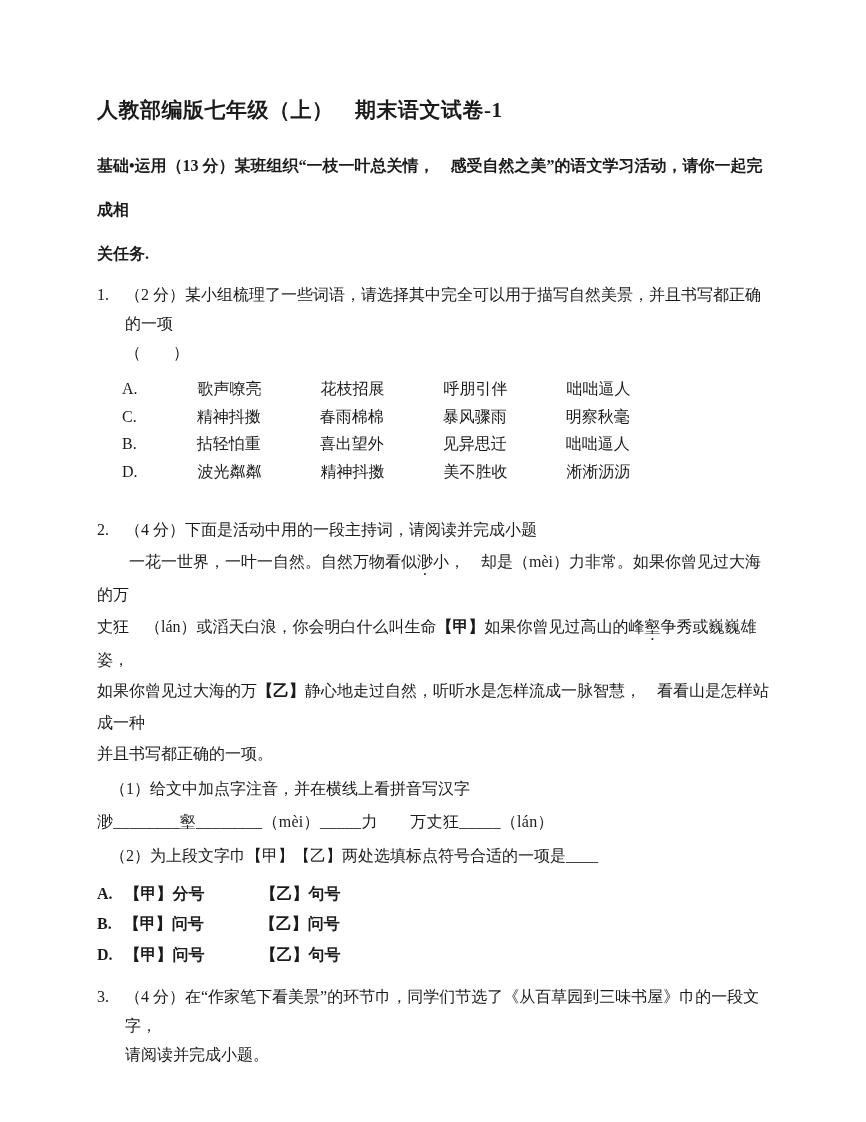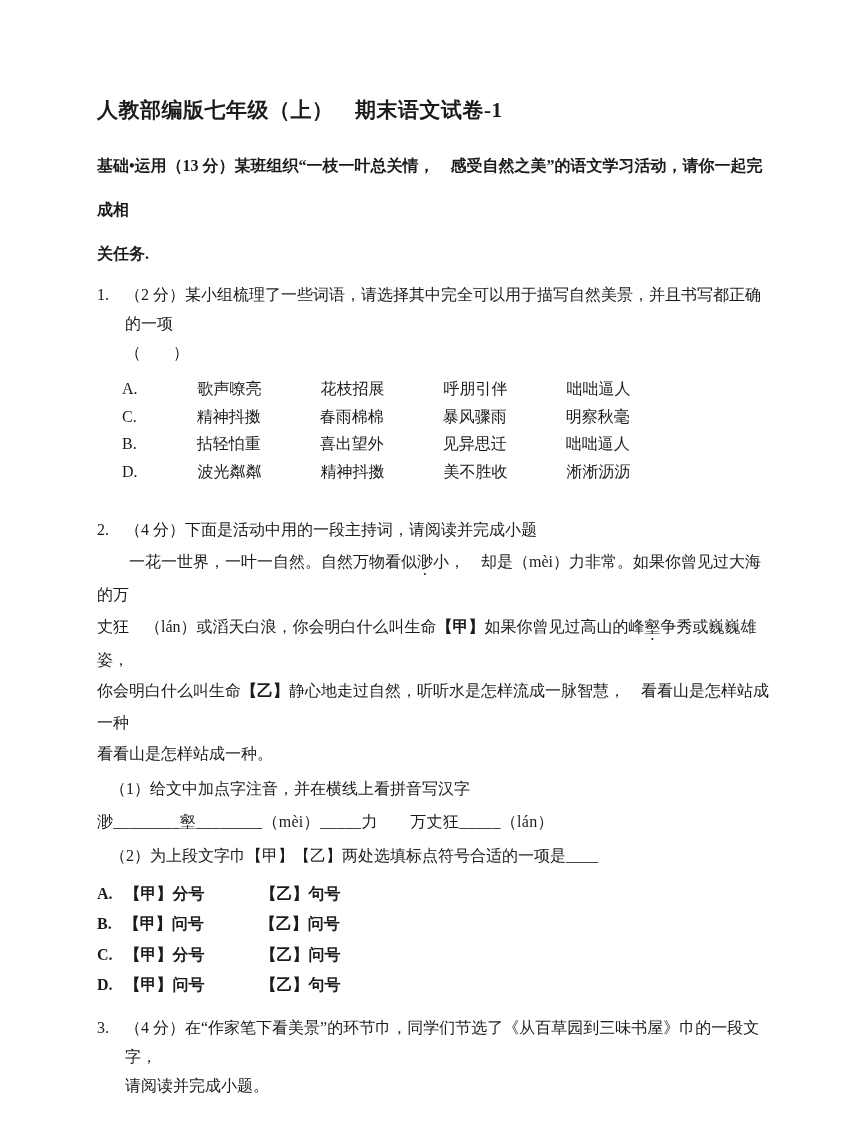--- a/index.html
+++ b/index.html
@@ -86,35 +86,32 @@
   </section>
 
   <section>
     <div class="qstem q2stem">
       <span class="qnum">2.</span>
       <span class="qtext">（4 分）下面是活动中用的一段主持词，请阅读并完成小题</span>
     </div>
     <div class="passage">
         <div class="pline"><span>　　一花一世界，一叶一自然。自然万物看似</span><span class="seg-d">渺</span><span>小，　却是（mèi）力非常。如果你曾见过大海的万</span></div>
         <div class="pline"><span>丈狂　（lán）或滔天白浪，你会明白什么叫生命</span><span class="seg-b">【甲】</span><span>如果你曾见过高山的峰</span><span class="seg-d">壑</span><span>争秀或巍巍雄姿，</span></div>
-        <div class="pline"><span>你会明白什么叫生命</span><span class="seg-b">【乙】</span><span>静心地走过自然，听听水是怎样流成一脉智慧，　看看山是怎样站成一种</span></div>
-        <div class="pline"><span>看看山是怎样站成一种。</span></div>
+        <div class="pline"><span>如果你曾见过大海的万</span><span class="seg-b">【乙】</span><span>静心地走过自然，听听水是怎样流成一脉智慧，　看看山是怎样站成一种</span></div>
+        <div class="pline"><span>并且书写都正确的一项。</span></div>
       </div>
     <div class="sub">（1）给文中加点字注音，并在横线上看拼音写汉字</div>
     <div class="fill">渺________壑________（mèi）_____力　　万丈狂_____（lán）</div>
     <div class="sub">（2）为上段文字巾【甲】【乙】两处选填标点符号合适的一项是____</div>
     <div class="q2opts">
       <div class="q2opt">
         <span class="lbl">A.</span><span>【甲】分号</span><span class="yi">【乙】句号</span>
       </div>
       <div class="q2opt">
         <span class="lbl">B.</span><span>【甲】问号</span><span class="yi">【乙】问号</span>
-      </div>
-      <div class="q2opt">
-        <span class="lbl">C.</span><span>【甲】分号</span><span class="yi">【乙】问号</span>
       </div>
       <div class="q2opt">
         <span class="lbl">D.</span><span>【甲】问号</span><span class="yi">【乙】句号</span>
       </div>
     </div>
   </section>
 
   <section>
     <div class="qstem q3stem">
       <span class="qnum">3.</span>

